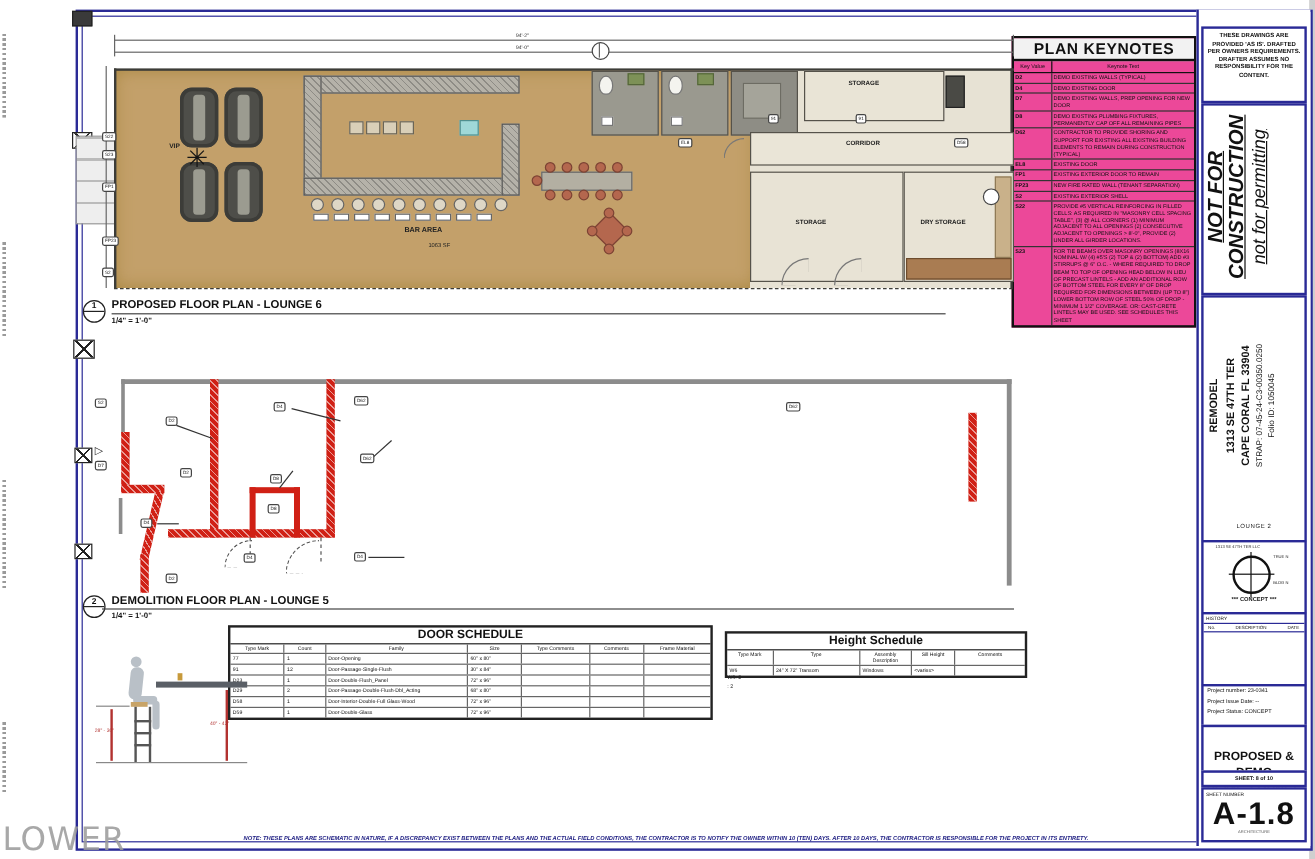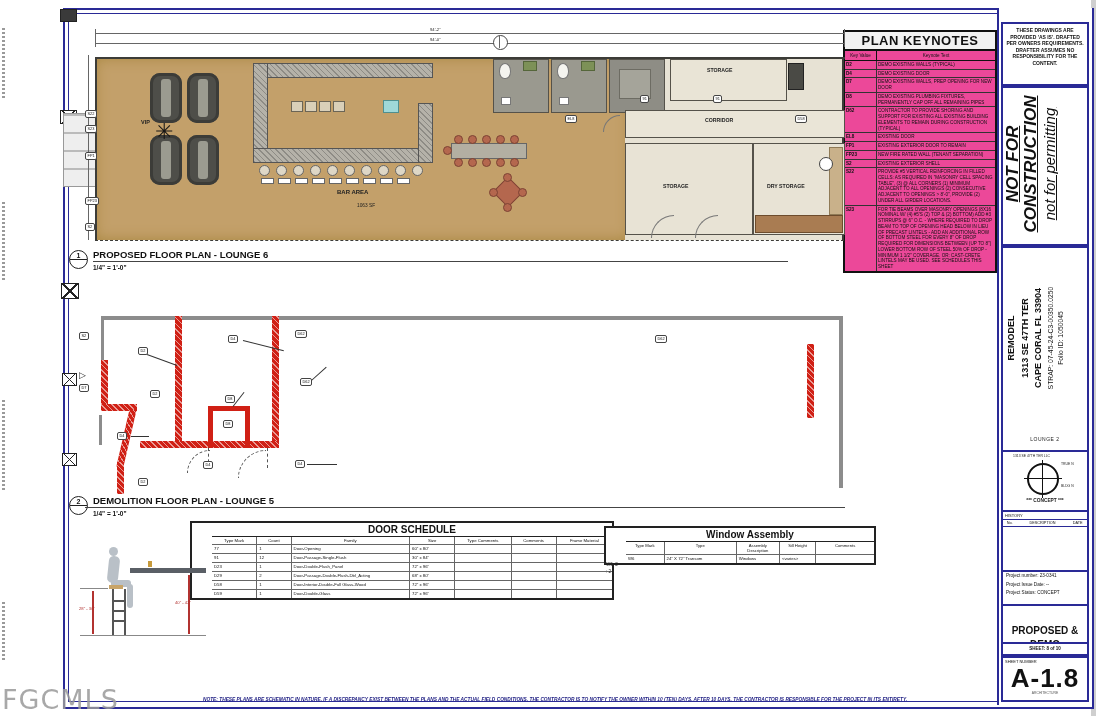--- a/index.html
+++ b/index.html
@@ -44,21 +44,21 @@
   .ll{position:absolute;height:1px;background:#333;transform-origin:left center;}
   .arcd{position:absolute;border:1px dashed #555;border-right:none;border-bottom:none;border-radius:100% 0 0 0;}
   .arcs{position:absolute;border:1px solid #777;border-right:none;border-bottom:none;border-radius:100% 0 0 0;}
   .vt-circle{position:absolute;width:17px;height:17px;border:1.5px solid #222;border-radius:50%;background:#fff;
              font-size:7px;font-weight:bold;text-align:center;line-height:9px;}
   .vt-circle::after{content:"";position:absolute;left:0;right:0;top:8px;border-top:1px solid #222;}
   .vt-title{position:absolute;font-size:9.5px;font-weight:bold;color:#111;white-space:nowrap;}
   .vt-scale{position:absolute;font-size:6.5px;font-weight:bold;color:#111;}
   .rule{position:absolute;height:1px;background:#444;}
   
-  .sched{position:absolute;background:#fff;border:2px solid #222;padding-left:20px;}
+  .sched{position:absolute;background:#fff;border:2px solid #222;}
   .sched-title{font-weight:bold;text-align:center;border-bottom:1.5px solid #222;}
   .srow{display:flex;border-bottom:1px solid #666;}
   .srow:last-child{border-bottom:none;}
   .srow div{border-right:1px solid #666;padding:1px 2px;overflow:hidden;white-space:nowrap;}
   .srow div:last-child{border-right:none;}
   .shead{font-weight:normal;text-align:center;}
   .foot{position:absolute;font-size:4.5px;color:#222;}
   
   .sd-line{position:absolute;background:#888;}
   .sd-red{position:absolute;background:#b23230;}
@@ -412,21 +412,21 @@
           <div style="width: 31%;">Door-Double-Glass</div>
           <div style="width: 11%;">72" x 96"</div>
           <div style="width: 14%;"></div>
           <div style="width: 11%;"></div>
           <div style="width: 14%;"></div>
         </div>
       </div>
   </div>
 
   <div class="sched" id="win-sched" style="left:604px;top:526px;width:248px;">
-    <div class="sched-title" style="font-size:10px;padding:1px 0;">Window Assembly</div>
+    <div class="sched-title" style="font-size:10px;padding:1px 0;">Height Schedule</div>
     <div id="ws-head" class="srow shead" style="font-size:4.2px;">
         <div style="width: 15%; white-space: normal; line-height: 1.2;">Type Mark</div>
         <div style="width: 30%; white-space: normal; line-height: 1.2;">Type</div>
         <div style="width: 17%; white-space: normal; line-height: 1.2;">Assembly Description</div>
         <div style="width: 14%; white-space: normal; line-height: 1.2;">Sill Height</div>
         <div style="width: 24%; white-space: normal; line-height: 1.2;">Comments</div>
       </div>
     <div id="ws-rows">
         <div class="srow" style="font-size: 4.3px; height: 8px;">
           <div style="width: 15%;">W6</div>
@@ -458,21 +458,21 @@
     <div class="sd-line" style="left:34px;top:70px;width:14px;height:2px;background:#555;"></div>
     <div class="sd-line" style="left:34px;top:80px;width:14px;height:2px;background:#555;"></div>
 
     <div class="sd-red" style="left:14px;top:51px;width:1.5px;height:43px;"></div>
     <div class="sd-redlbl" style="left:1px;top:66px;">28" - 30"</div>
     <div class="sd-red" style="left:110px;top:35px;width:1.5px;height:59px;"></div>
     <div class="sd-redlbl" style="left:97px;top:60px;">40" - 42"</div>
   </div>
 
   <div class="note">NOTE: THESE PLANS ARE SCHEMATIC IN NATURE, IF A DISCREPANCY EXIST BETWEEN THE PLANS AND THE ACTUAL FIELD CONDITIONS, THE CONTRACTOR IS TO NOTIFY THE OWNER  WITHIN 10 (TEN) DAYS. AFTER 10 DAYS, THE CONTRACTOR IS RESPONSIBLE FOR THE PROJECT IN ITS ENTIRETY.</div>
-  <div class="watermark">FGCMLS</div>
+  <div class="watermark">LOWER</div>
 
   <div class="tb">
     <div class="tb-box" style="top:14px;height:60px;">
       <div class="disc">THESE DRAWINGS ARE PROVIDED 'AS IS'. DRAFTED PER OWNERS REQUIREMENTS. DRAFTER ASSUMES NO RESPONSIBILITY FOR THE CONTENT.</div>
     </div>
     <div class="tb-box" style="top:78px;height:156px;"></div>
     <div class="stamp" style="left:-30px;top:116px;">
       <div class="l1">NOT FOR CONSTRUCTION</div>
       <div class="l2">not for permitting</div>
     </div>

